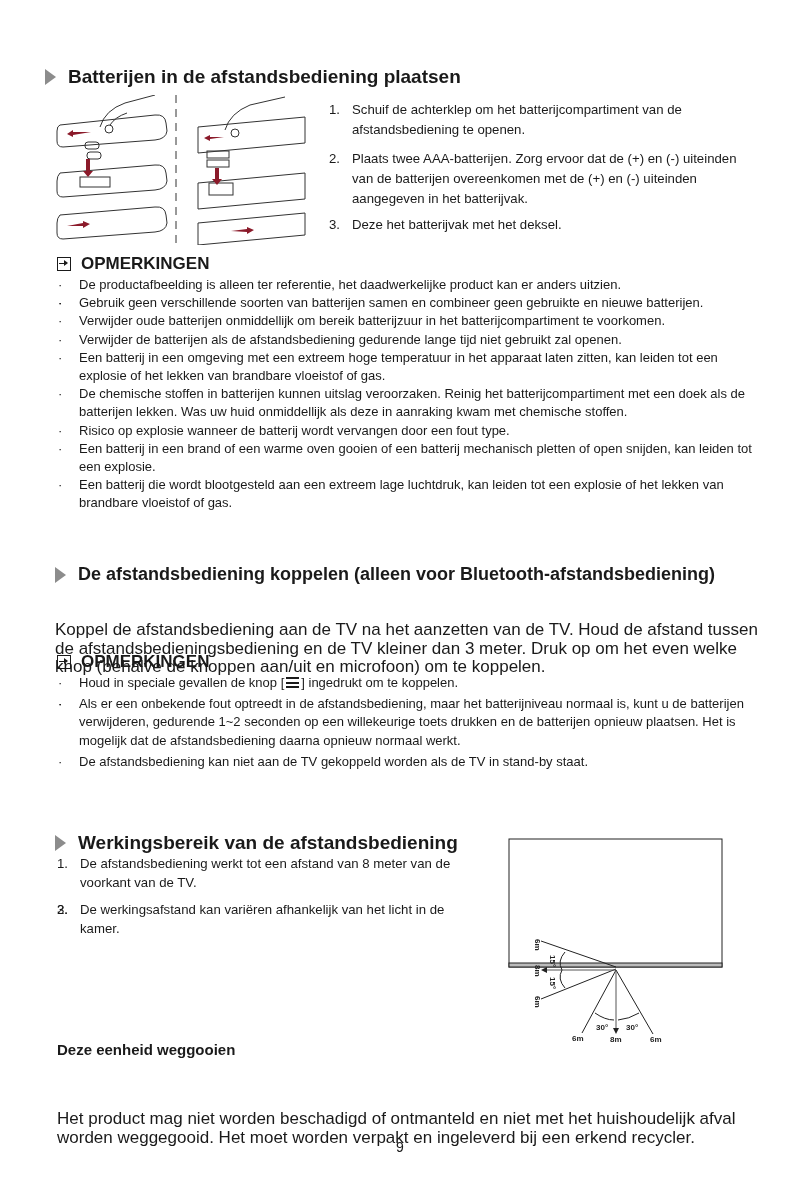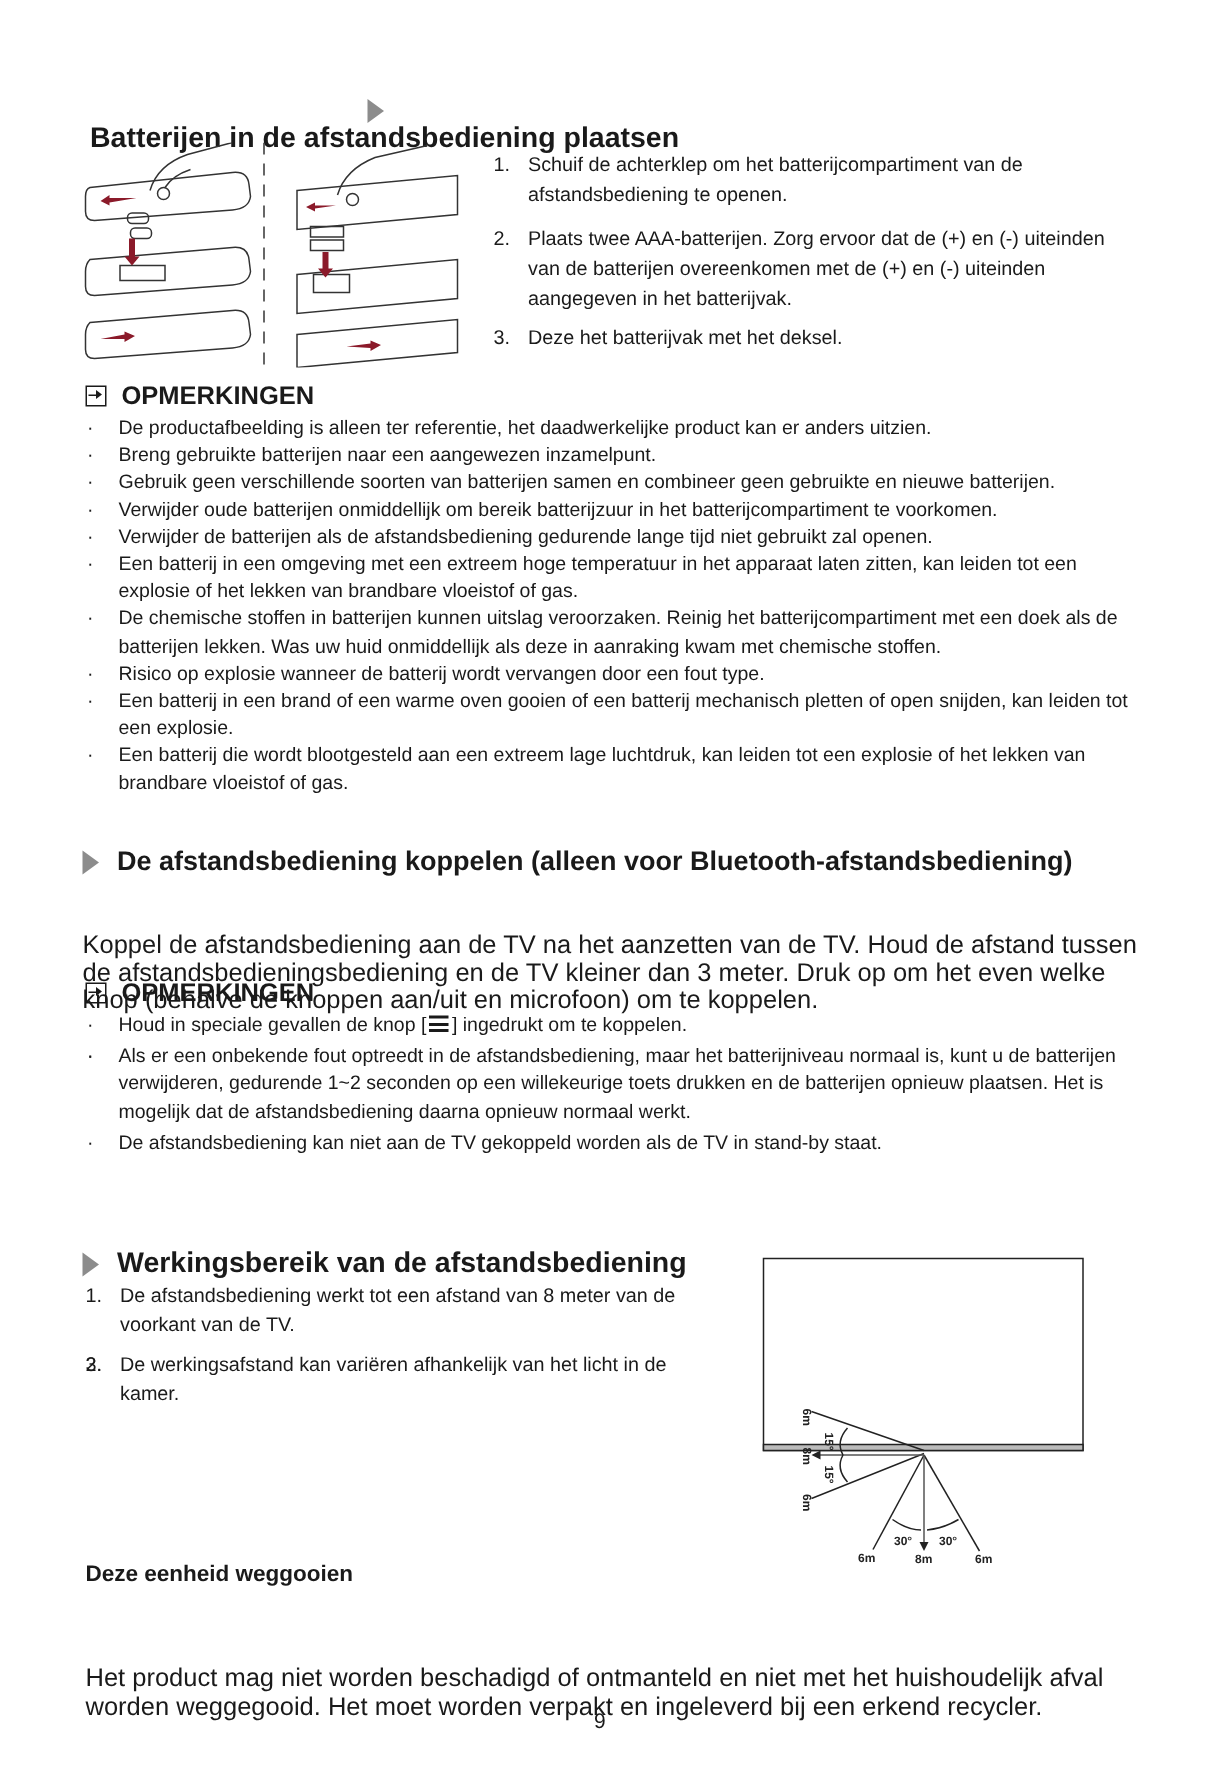--- a/index.html
+++ b/index.html
@@ -18,21 +18,21 @@
   .note-icon { width: 14px; height: 14px; border: 1.6px solid #1a1a1a; box-sizing: border-box; position: relative; margin-right: 10px; margin-left: 2px; }
   .note-icon::before { content: ""; position: absolute; left: 1px; top: 4.5px; width: 7px; height: 1.8px; background: #1a1a1a; }
   .note-icon::after { content: ""; position: absolute; left: 6px; top: 2px; width: 0; height: 0; border-top: 3.5px solid transparent; border-bottom: 3.5px solid transparent; border-left: 4px solid #1a1a1a; }
   .menu-glyph { display: inline-block; width: 13px; height: 11px; vertical-align: -1px; margin: 0 2px; background: linear-gradient(#1a1a1a,#1a1a1a) 0 0/100% 2px no-repeat, linear-gradient(#1a1a1a,#1a1a1a) 0 4.5px/100% 2px no-repeat, linear-gradient(#1a1a1a,#1a1a1a) 0 9px/100% 2px no-repeat; }
   .p { font-size: 17px; line-height: 18.5px; margin-top: 32px; }
   .h2 { font-weight: bold; font-size: 15px; }
 </style>
 </head>
 <body>
 
-<div class="abs h1" style="left:60px; top:66px;flex-direction:column;">
+<div class="abs h1" style="left:45px; top:66px;">
   <span class="tri"></span>
   <span>Batterijen in de afstandsbediening plaatsen</span>
 </div>
 
 <svg class="abs" style="left:55px; top:95px;" width="270" height="150" viewBox="0 0 270 150">
   <g fill="none" stroke="#333" stroke-width="1">
 
     <line x1="121" y1="0" x2="121" y2="148" stroke-dasharray="8,6"></line>
 
     <path d="M5 30 L100 20 Q110 19 111 28 L112 36 Q111 44 100 45 L8 52 Q2 52 2 46 L2 36 Q2 31 5 30 Z"></path>
@@ -73,21 +73,21 @@
   <li><span class="num">2.</span><span>Plaats twee AAA-batterijen. Zorg ervoor dat de (+) en (-) uiteinden van de batterijen overeenkomen met de (+) en (-) uiteinden aangegeven in het batterijvak.</span></li>
   <li style="margin-top:-3px;"><span class="num">3.</span><span>Deze het batterijvak met het deksel.</span></li>
 </ol>
 
 <div class="abs note-head" style="left:55px; top:254px;">
   <span class="note-icon"></span>
   <span>OPMERKINGEN</span>
 </div>
 <ul class="abs ul" style="left:55px; top:276px; width:705px;">
   <li><span class="dot">·</span><span>De productafbeelding is alleen ter referentie, het daadwerkelijke product kan er anders uitzien.</span></li>
-  <li><span class="dot">·</span><span>Breng gebruikte batterijen naar een aangewezen inzamelpunt.</span></li>
+  <li><span class="dot">·</span></li>
   <li><span class="dot">·</span><span>Gebruik geen verschillende soorten van batterijen samen en combineer geen gebruikte en nieuwe batterijen.</span></li>
   <li><span class="dot">·</span><span>Verwijder oude batterijen onmiddellijk om bereik batterijzuur in het batterijcompartiment te voorkomen.</span></li>
   <li><span class="dot">·</span><span>Verwijder de batterijen als de afstandsbediening gedurende lange tijd niet gebruikt zal openen.</span></li>
   <li><span class="dot">·</span><span>Een batterij in een omgeving met een extreem hoge temperatuur in het apparaat laten zitten, kan leiden tot een explosie of het lekken van brandbare vloeistof of gas.</span></li>
   <li><span class="dot">·</span><span>De chemische stoffen in batterijen kunnen uitslag veroorzaken. Reinig het batterijcompartiment met een doek als de batterijen lekken. Was uw huid onmiddellijk als deze in aanraking kwam met chemische stoffen.</span></li>
   <li><span class="dot">·</span><span>Risico op explosie wanneer de batterij wordt vervangen door een fout type.</span></li>
   <li><span class="dot">·</span><span>Een batterij in een brand of een warme oven gooien of een batterij mechanisch pletten of open snijden, kan leiden tot een explosie.</span></li>
   <li><span class="dot">·</span><span>Een batterij die wordt blootgesteld aan een extreem lage luchtdruk, kan leiden tot een explosie of het lekken van brandbare vloeistof of gas.</span></li>
 </ul>
 

